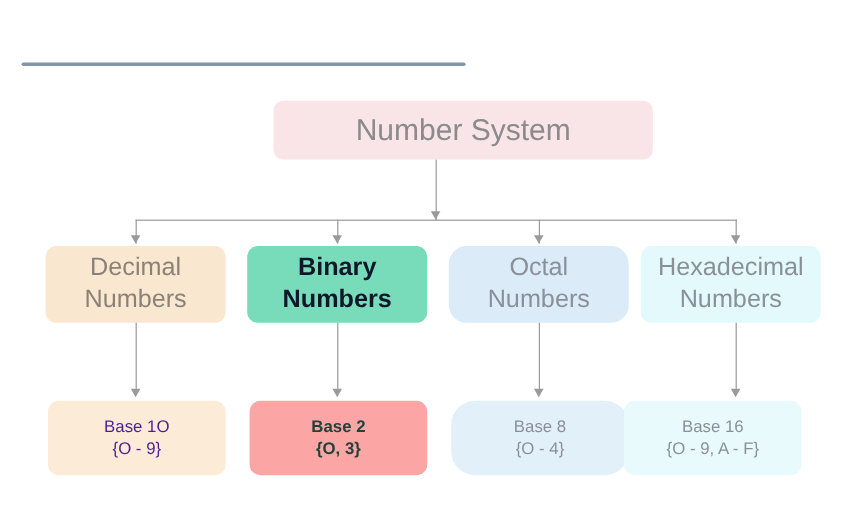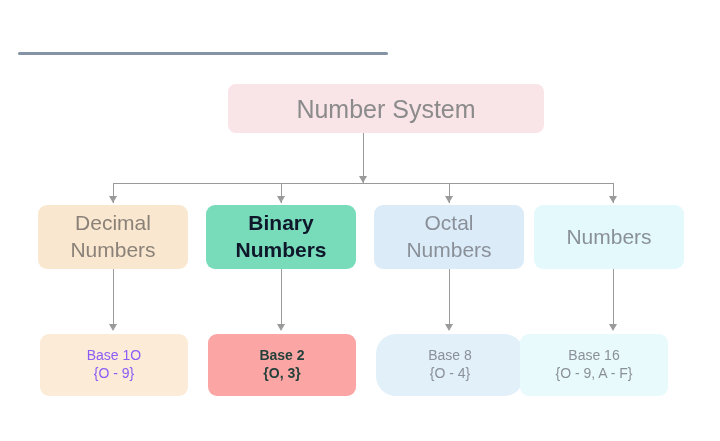--- a/index.html
+++ b/index.html
@@ -109,30 +109,30 @@
   }
 
   .node-cat {
     top: 205px;
     width: 150px;
     height: 64px;
     font-size: 21px;
   }
   #node-decimal     { left: 38px;  background: #fae7cf; color: #8a8279; }
   #node-binary      { left: 206px; background: #78dcbb; color: #0f172a; font-weight: bold; }
-  #node-octal       { left: 374px; background: #dbecf8; color: #8a9099; }
+  #node-octal       { left: 374px; background: #dbecf8; color: #8a9099; border-radius: 15px; }
   #node-hexadecimal { left: 534px; background: #e4f9fb; color: #8a9099; }
 
   .node-base {
     top: 334px;
     width: 148px;
     height: 62px;
     font-size: 14px;
   }
-  #node-base10 { left: 40px;  background: #fcecd7; color: #8b5cf6; }
+  #node-base10 { left: 40px;  background: #fcecd7; color: #4c1d95; }
   #node-base2  { left: 208px; background: #fca5a5; color: #23413a; font-weight: bold; }
   #node-base8  { left: 376px; background: #e2f0fa; color: #8a9099; border-radius: 20px; }
   #node-base16 { left: 520px; background: #e8fafc; color: #8a9099; }
 
   
   .conn {
     position: absolute;
     background: #9a9a9a;
   }
   .vline { width: 1.4px; }
@@ -181,20 +181,21 @@
   </div>
   <div class="node node-cat" id="node-binary">
     <span class="line">Binary</span>
     <span class="line">Numbers</span>
   </div>
   <div class="node node-cat" id="node-octal">
     <span class="line">Octal</span>
     <span class="line">Numbers</span>
   </div>
   <div class="node node-cat" id="node-hexadecimal">
+    <span class="line">Hexadecimal</span>
     <span class="line">Numbers</span>
   </div>
 
   <div class="conn vline" style="left:113px; top:269px; height:58px;"></div>
   <div class="arrow" style="left:109px; top:324px;"></div>
 
   <div class="conn vline" style="left:281px; top:269px; height:58px;"></div>
   <div class="arrow" style="left:277px; top:324px;"></div>
 
   <div class="conn vline" style="left:449px; top:269px; height:58px;"></div>

